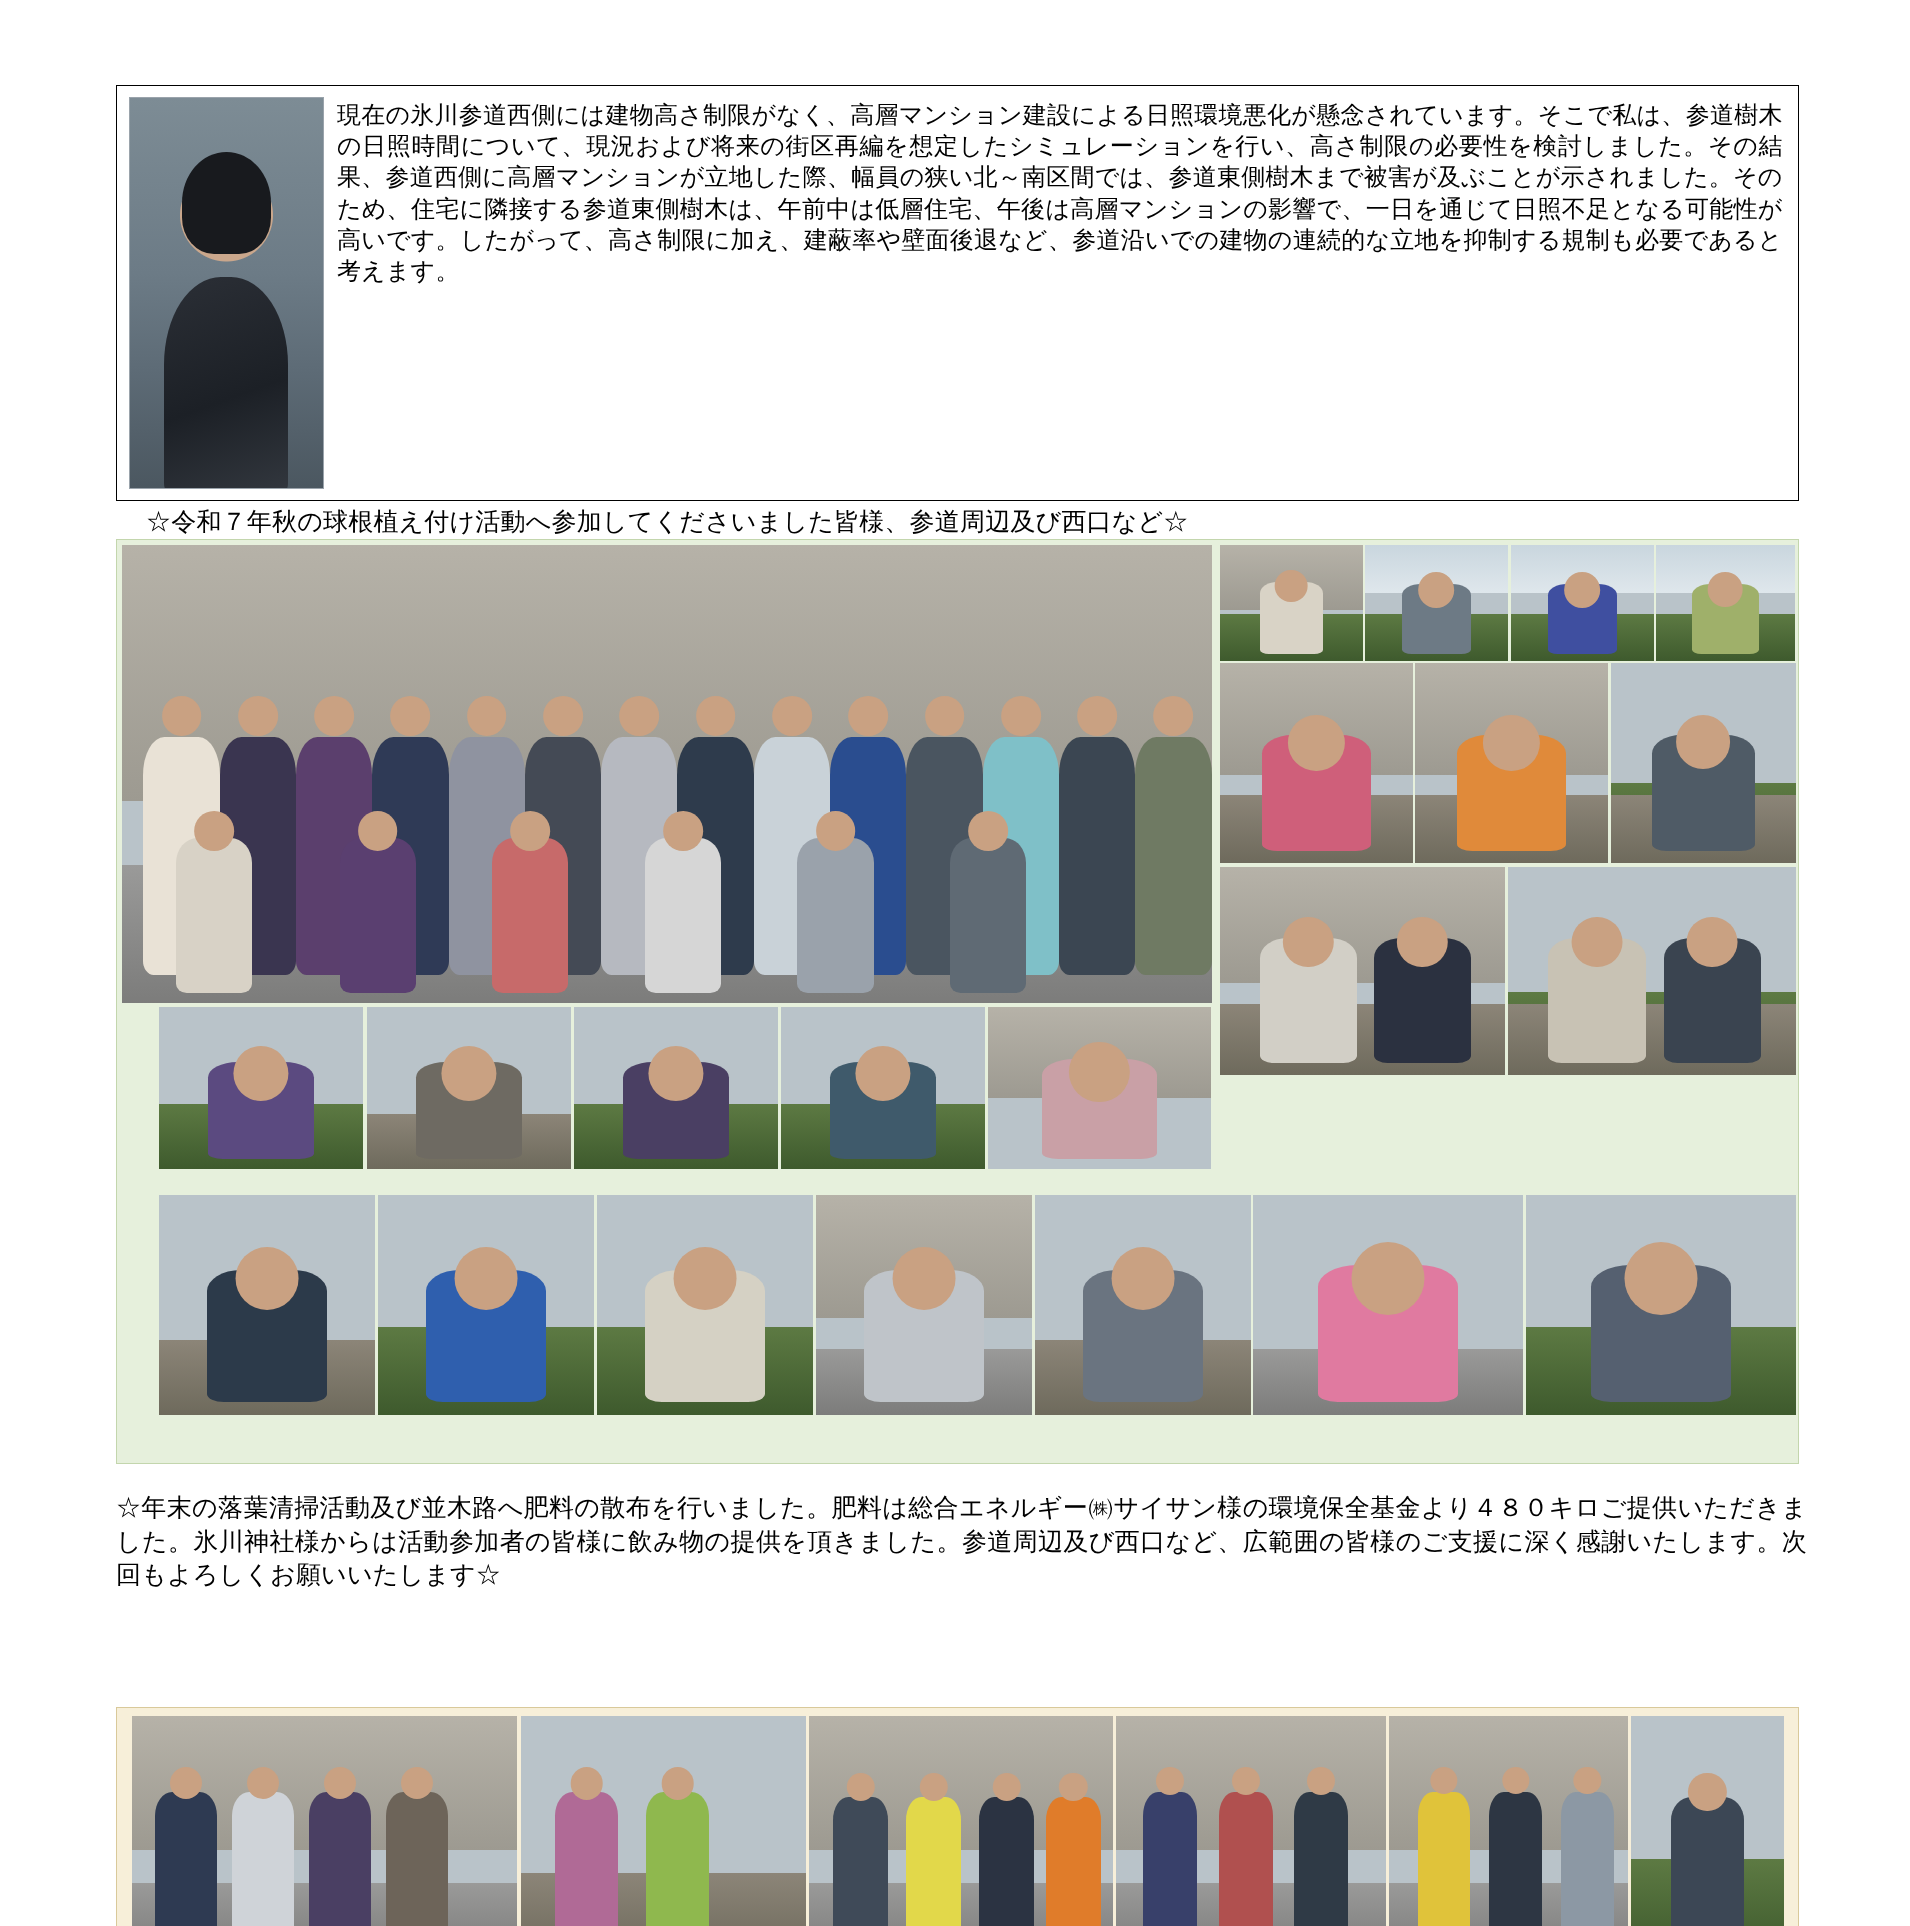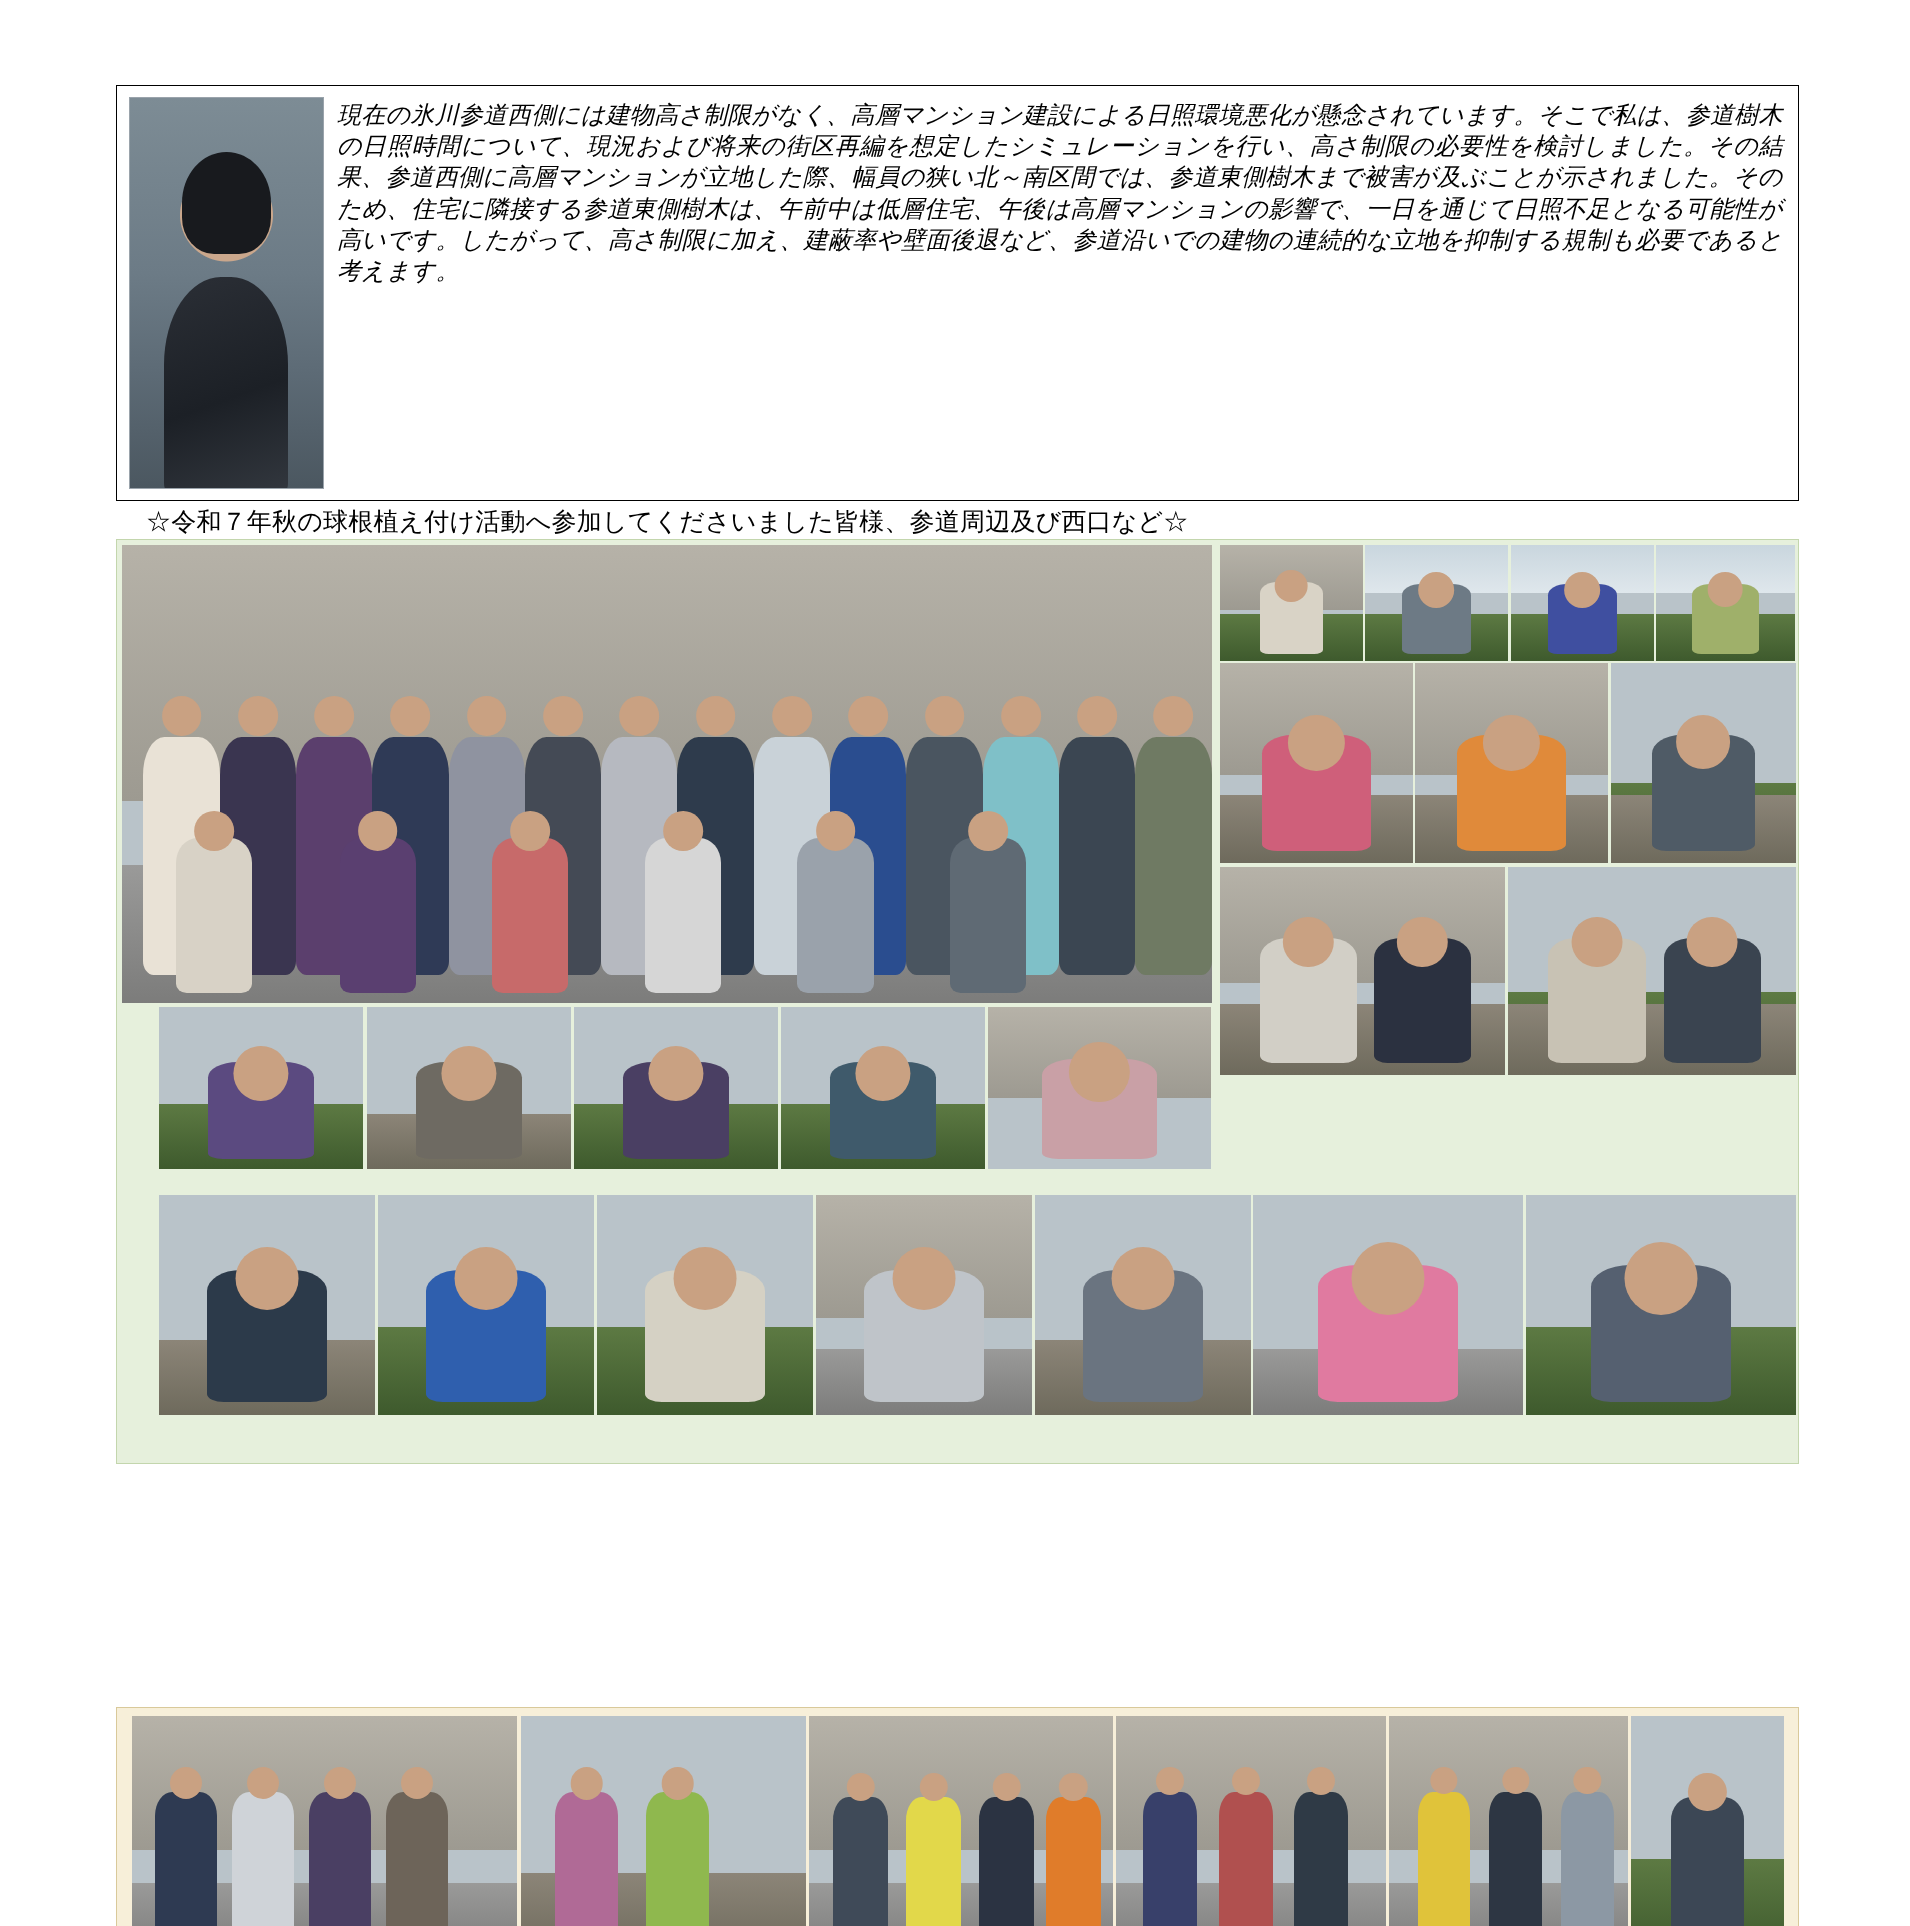--- a/index.html
+++ b/index.html
@@ -77,21 +77,20 @@
     box-sizing: border-box;
     display: flex;
     flex-direction: column;
   }
   .essay p {
     margin: 0;
     font-size: 24px;
     line-height: 1.30;
     text-align: justify;
     letter-spacing: 0.2px;
-    font-style: italic;
   }
   .essay .byline {
     margin-top: 2.3px;
     font-size: 24px;
     text-align: right;
     padding-right: 25px;
     letter-spacing: 1.5px;
   }
 
   
@@ -292,20 +291,21 @@
     <div class="tile" style="left:1136px; top:655px; width:270px; height:220px;">
       <div class="road"></div>
       <div class="p" style="left:24%; width:52%; height:62%; background:#e07aa0;"></div>
     </div>
     <div class="tile" style="left:1409px; top:655px; width:270px; height:220px;">
       <div class="green"></div>
       <div class="p" style="left:24%; width:52%; height:62%; background:#556070;"></div>
     </div>
   </div>
 
+  <div class="caption" id="caption-cleanup">☆年末の落葉清掃活動及び並木路へ肥料の散布を行いました。肥料は総合エネルギー㈱サイサン様の環境保全基金より４８０キロご提供いただきました。氷川神社様からは活動参加者の皆様に飲み物の提供を頂きました。参道周辺及び西口など、広範囲の皆様のご支援に深く感謝いたします。次回もよろしくお願いいたします☆</div>
 
   <div class="collage frame-cream" style="left:116px; top:1707px; width:1683px; height:794px;">
 
     <div class="tile" style="left:15.4px; top:7.7px; width:385px; height:239px;">
       <div class="wall"></div>
         <div class="road"></div>
       <div class="p" style="left:6%;  width:16%; height:62%; background:#2e3a52;"></div>
       <div class="p" style="left:26%; width:16%; height:62%; background:#cfd3d8;"></div>
       <div class="p" style="left:46%; width:16%; height:62%; background:#4a3f63;"></div>
       <div class="p" style="left:66%; width:16%; height:62%; background:#6d6459;"></div>

